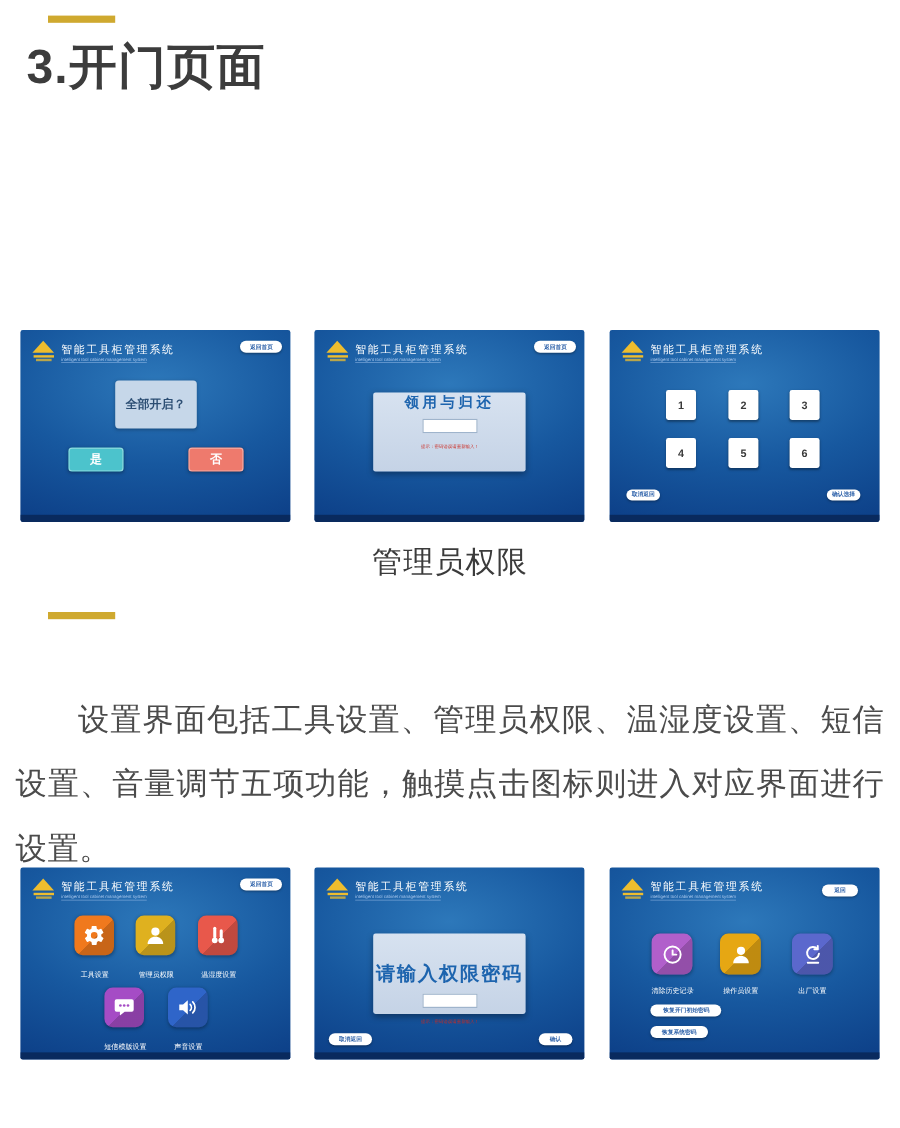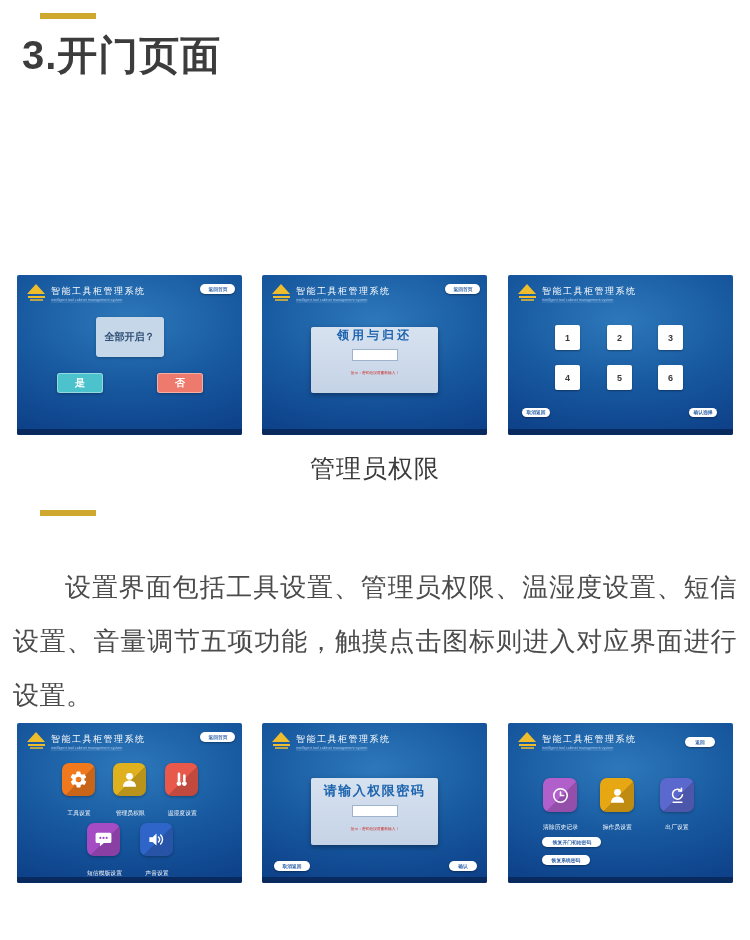--- a/index.html
+++ b/index.html
@@ -133,21 +133,21 @@
     </div>
     <div class="pill" style="right:16px; top:133px; width:28px; height:9px">
       <span>确认选择</span>
     </div>
     <div class="sc-footer"></div>
   </div>
 
   <div class="caption" style="top:452px">管理员权限</div>
 
   <div class="gold-bar" style="top:510px"></div>
-  <div class="para" style="top:560px">设置界面包括工具设置、管理员权限、温湿度设置、短信设置、音量调节五项功能，触摸点击图标则进入对应界面进行设置。</div>
+  <div class="para" style="top:572px">设置界面包括工具设置、管理员权限、温湿度设置、短信设置、音量调节五项功能，触摸点击图标则进入对应界面进行设置。</div>
 
   <div class="screen" style="left:17px; top:723px">
     <div class="sc-header">
       <div class="logo">
         <div class="logo-tri"></div>
           <div class="logo-bar1"></div>
           <div class="logo-bar2"></div>
       </div>
       <div class="brand">
         <div class="brand-title">智能工具柜管理系统</div>
@@ -210,21 +210,21 @@
         <div class="logo-tri"></div>
           <div class="logo-bar1"></div>
           <div class="logo-bar2"></div>
       </div>
       <div class="brand">
         <div class="brand-title">智能工具柜管理系统</div>
         <div class="brand-sub">intelligent tool cabinet management system</div>
       </div>
     </div>
     <div class="panel" style="top:55px; height:67px">
-      <div class="panel-title" style="margin-top:4px; font-size:13px; letter-spacing:1.5px">请输入权限密码</div>
+      <div class="panel-title" style="margin-top:24px; font-size:16px; letter-spacing:1.5px">请输入权限密码</div>
       <div class="panel-input"></div>
       <div class="panel-hint">提示：密码错误请重新输入！</div>
     </div>
     <div class="pill" style="left:12px; top:138px; width:36px; height:10px">
       <span>取消返回</span>
     </div>
     <div class="pill" style="right:10px; top:138px; width:28px; height:10px">
       <span>确认</span>
     </div>
     <div class="sc-footer"></div>

